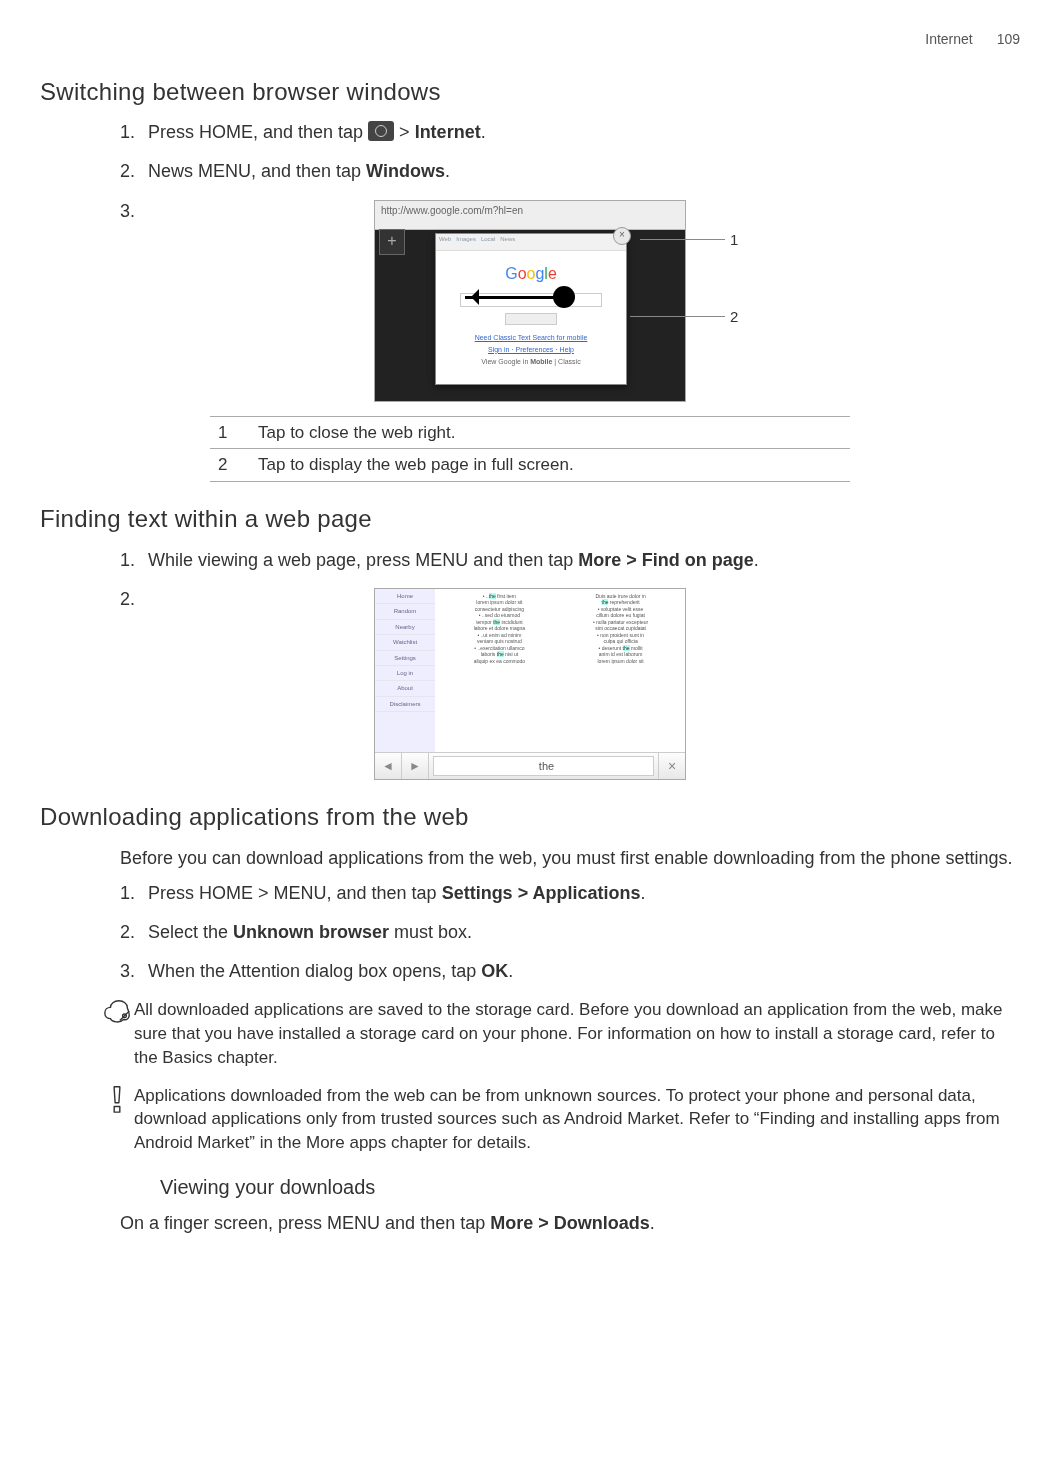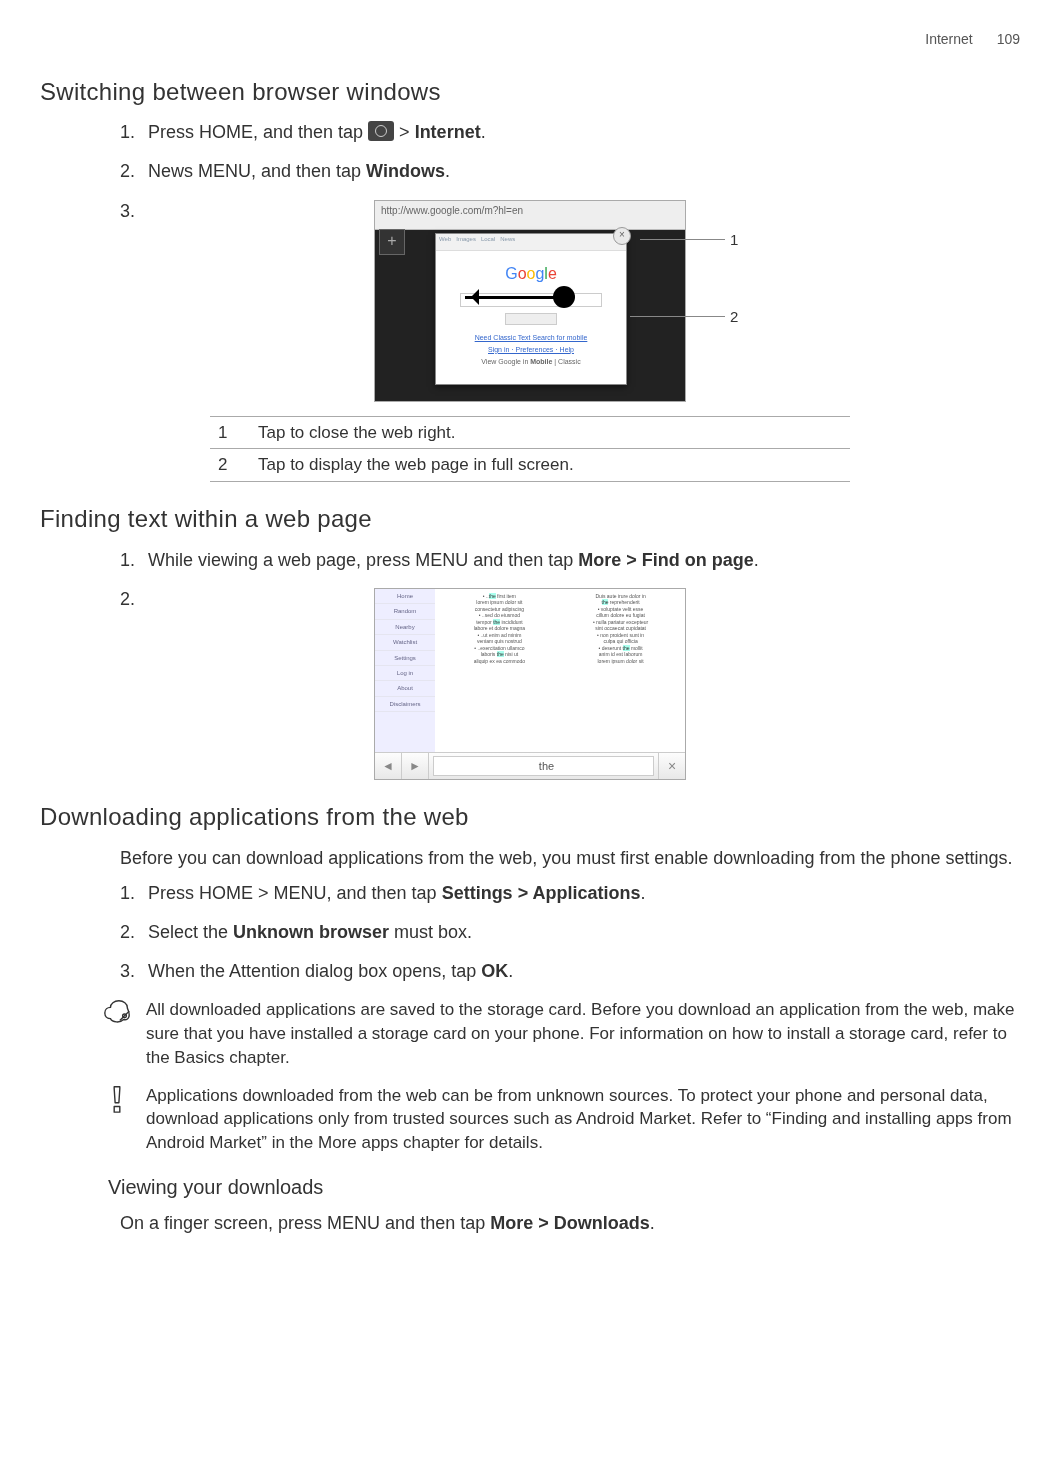--- a/index.html
+++ b/index.html
@@ -22,21 +22,21 @@
     }
     h2 {
       font-weight: 400;
       font-size: 24px;
       margin: 20px 0 12px 0;
       letter-spacing: 0.3px;
     }
     h3 {
       font-weight: 400;
       font-size: 20px;
-      margin: 18px 0 8px 68px;
+      margin: 18px 0 8px 120px;
     }
     .indent {
       margin-left: 80px;
     }
     ol {
       list-style: none;
       padding: 0;
       margin: 0 0 0 80px;
     }
     ol > li {
@@ -284,21 +284,21 @@
       width: 26px; text-align: center;
       font-size: 14px; color: #888;
       border-left: 1px solid #ccc;
       line-height: 26px;
     }
 
     .note {
       display: flex;
       margin: 14px 0 10px 60px;
       align-items: flex-start;
-      gap: 12px;
+      gap: 0;
     }
     .note .icon {
       width: 34px;
       flex-shrink: 0;
       text-align: center;
     }
     .note .text {
       font-size: 17px;
       line-height: 1.4;
     }

